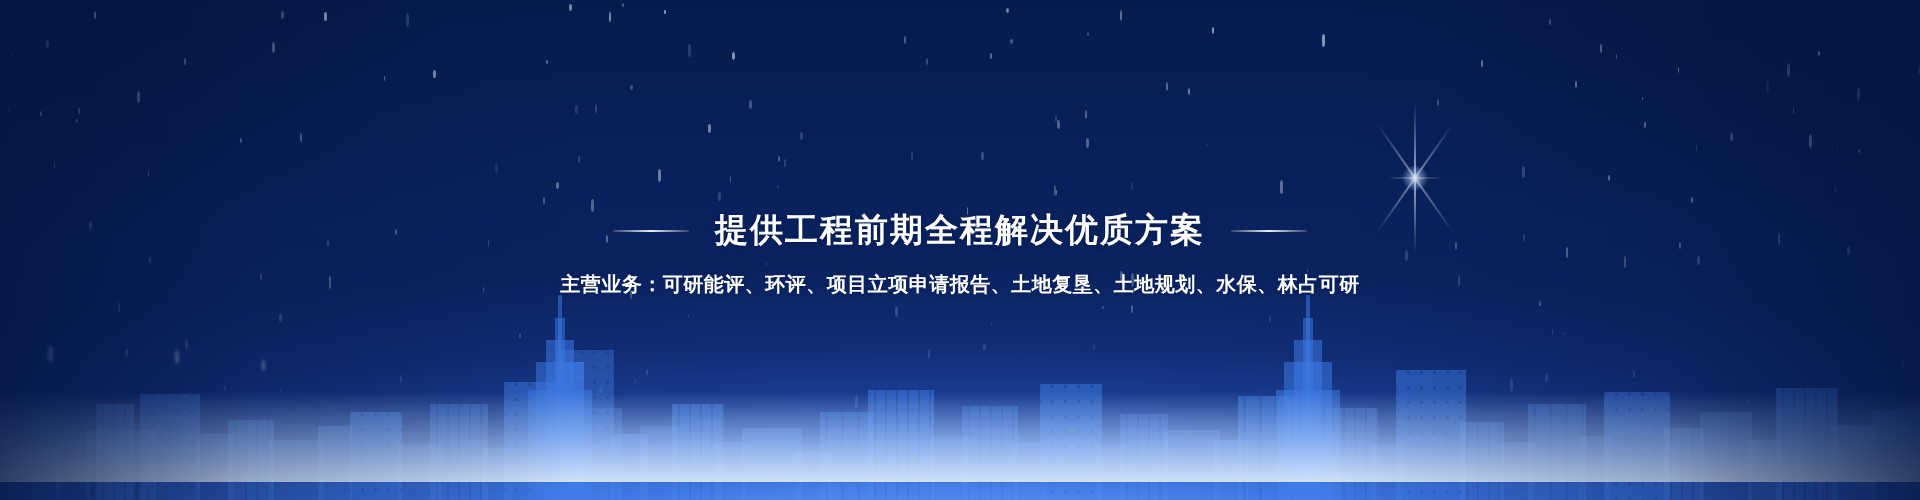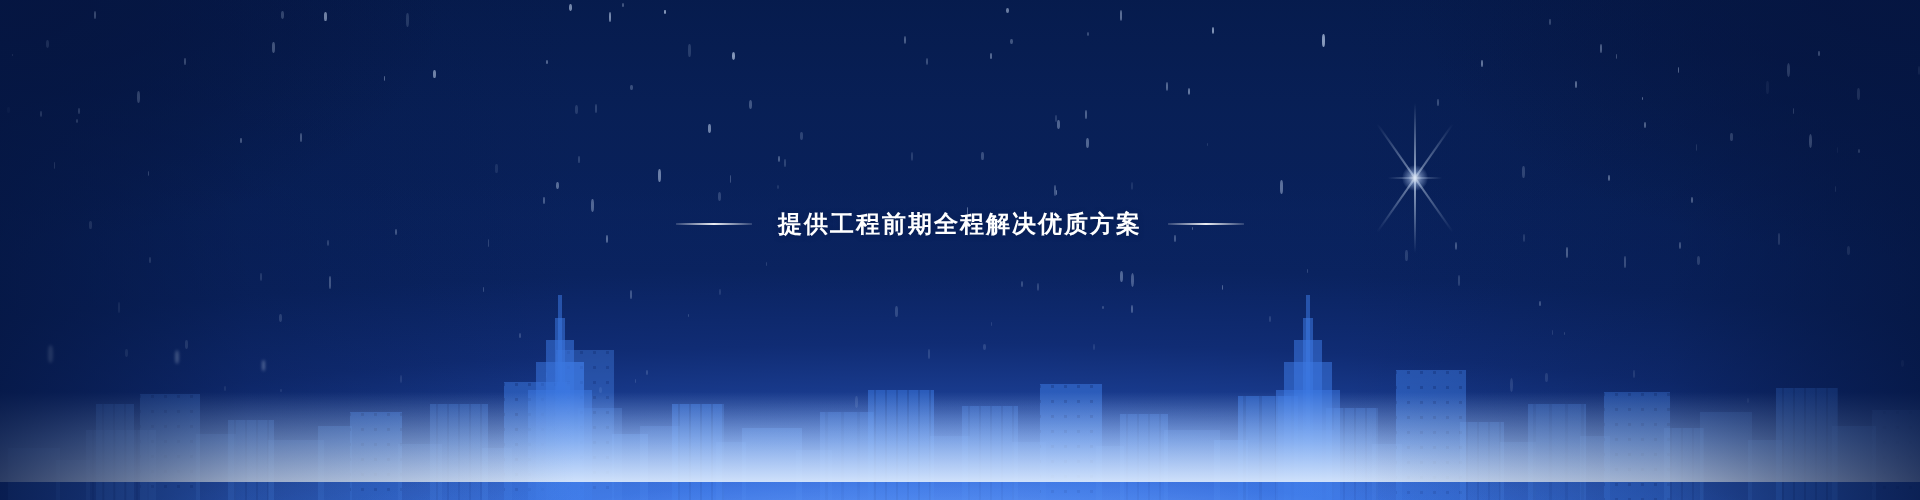--- a/index.html
+++ b/index.html
@@ -141,21 +141,21 @@
   }
   .sub-row {
     position: absolute; left: 0; top: 208px; width: 100%;
     display: flex; align-items: center; justify-content: center; gap: 26px;
   }
   .rule {
     width: 76px; height: 2px;
     background: linear-gradient(to right, rgba(255,255,255,0.15), rgba(255,255,255,0.92), rgba(255,255,255,0.15));
   }
   .subtitle {
-    font-size: 24px;
+    font-size: 33px;
     font-weight: bold;
     color: #ffffff;
     letter-spacing: 2px;
     white-space: nowrap;
     text-shadow: 0 1px 5px rgba(6,24,70,0.55);
   }
   .services {
     position: absolute; left: 0; top: 271px; width: 100%;
     font-size: 20px;
     font-weight: bold;
@@ -455,15 +455,16 @@
 
   <div class="text-block">
 
 
     <div class="sub-row">
       <span class="rule"></span>
       <span class="subtitle">提供工程前期全程解决优质方案</span>
       <span class="rule"></span>
     </div>
 
+    <div class="services">主营业务：可研能评、环评、项目立项申请报告、土地复垦、土地规划、水保、林占可研</div>
   </div>
 
 </div>
 
 </body></html>

